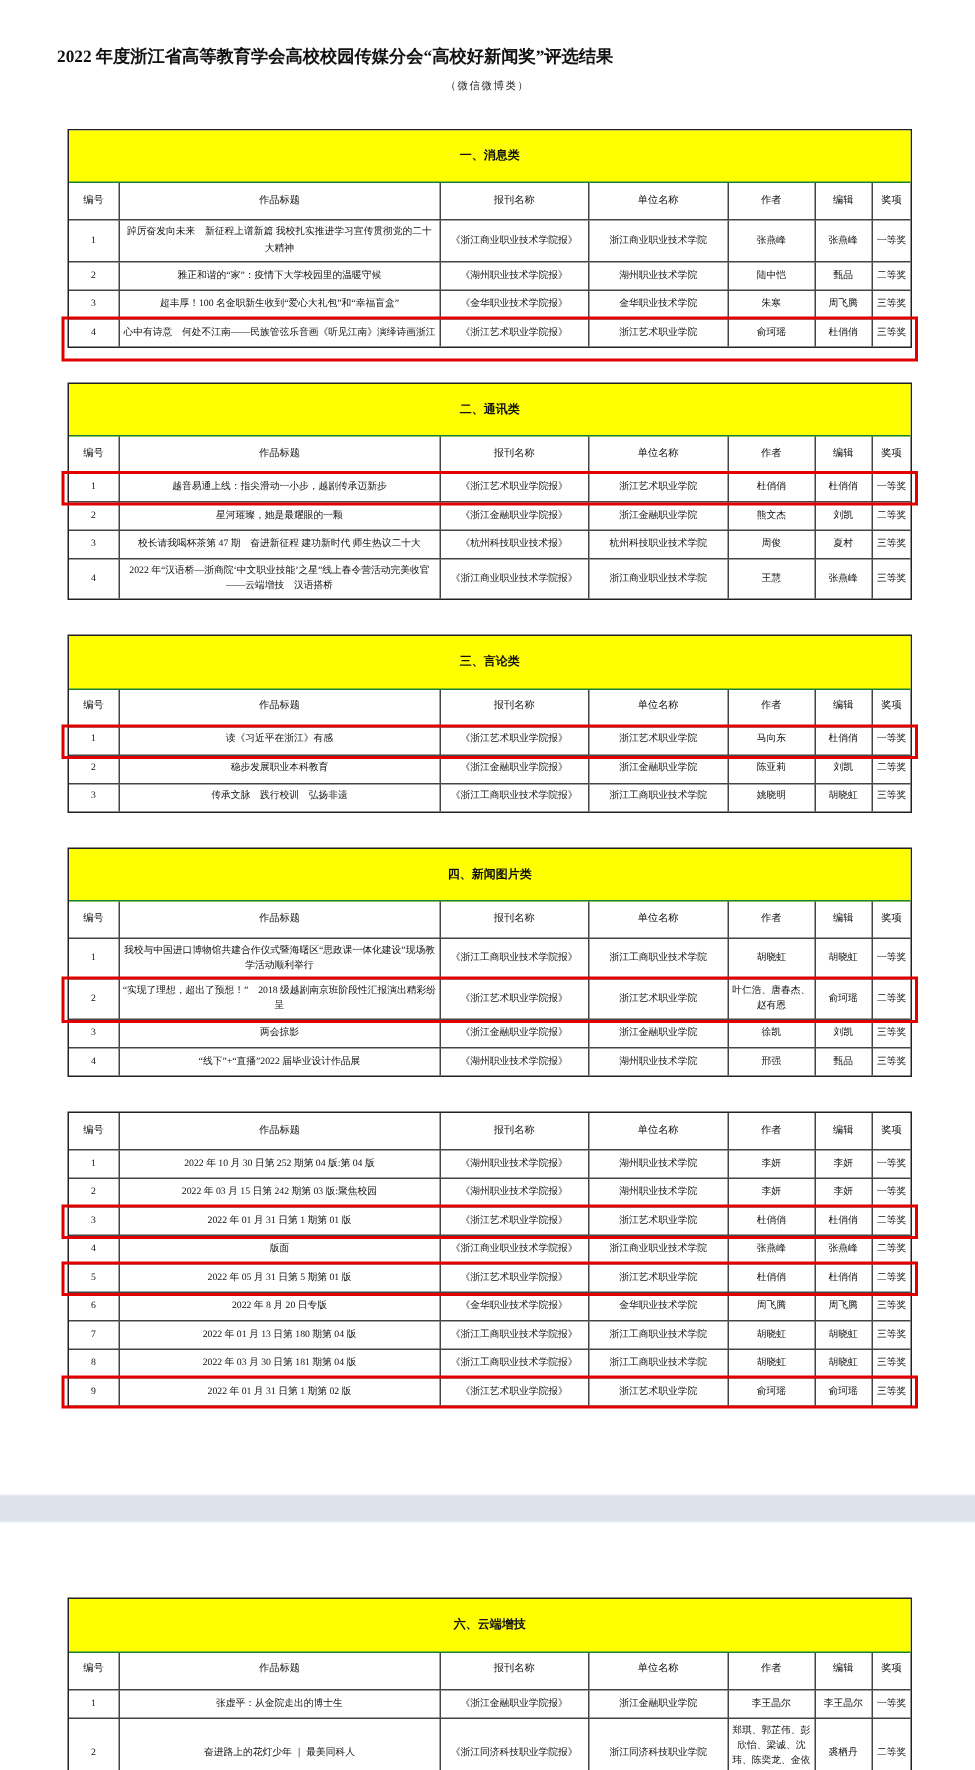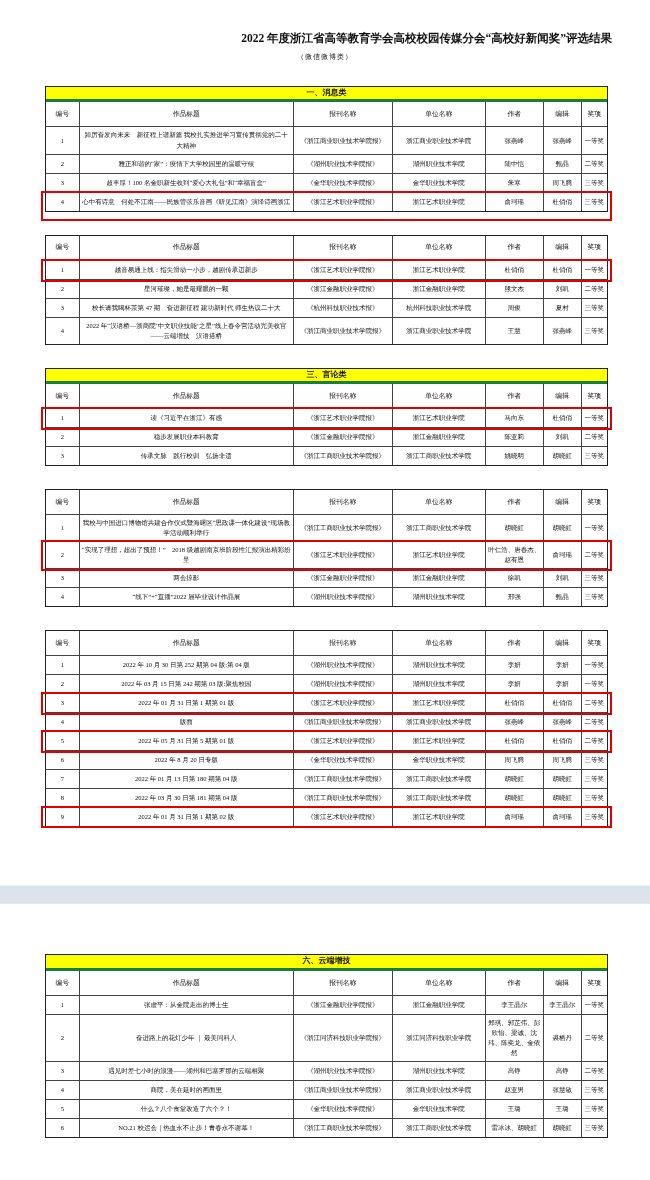--- a/index.html
+++ b/index.html
@@ -5,46 +5,46 @@
   html, body {
     margin: 0;
     padding: 0;
     background: #ffffff;
     width: 650px;
     font-family: "Liberation Serif", "DejaVu Serif", serif;
     color: #111111;
   }
   .page { background: #ffffff; }
   .doc-title {
-    text-align: right;
+    text-align: left;
     font-weight: bold;
     font-size: 11.5px;
     padding: 30px 38px 0 38px;
     line-height: 1.4;
   }
   .doc-subtitle {
     text-align: center;
     font-size: 7px;
     color: #222;
     margin: 6px 0 24px 0;
     letter-spacing: 1px;
   }
   .tables-wrap { padding: 0 42px 0 45px; }
   .tbl {
     border: 1px solid #222;
     margin-bottom: 23px;
     position: relative;
   }
   .cat {
     background: #ffff00;
-    border-bottom: 3px solid #15803d;
+    border-bottom: 1px solid #15803d;
     text-align: center;
     font-weight: bold;
     font-size: 8px;
-    padding: 1px 0;
+    padding: 12px 0;
     line-height: 1.3;
   }
   .trow {
     display: grid;
     grid-template-columns: 6% 38.2% 17.6% 16.6% 10.3% 6.8% 4.5%;
   }
   .tc {
     border-right: 1px solid #444;
     border-bottom: 1px solid #444;
     font-size: 6.5px;
@@ -128,20 +128,21 @@
           <div class="tc">4</div>
           <div class="tc">心中有诗意　何处不江南——民族管弦乐音画《听见江南》演绎诗画浙江</div>
           <div class="tc">《浙江艺术职业学院报》</div>
           <div class="tc">浙江艺术职业学院</div>
           <div class="tc">俞珂瑶</div>
           <div class="tc">杜俏俏</div>
           <div class="tc">三等奖</div>
         </div>
       </div>
       <div class="tbl">
+        <div class="cat">二、通讯类</div>
         <div class="trow thead">
           <div class="tc">编号</div>
           <div class="tc">作品标题</div>
           <div class="tc">报刊名称</div>
           <div class="tc">单位名称</div>
           <div class="tc">作者</div>
           <div class="tc">编辑</div>
           <div class="tc">奖项</div>
         </div>
         <div class="trow hl">
@@ -214,20 +215,21 @@
           <div class="tc">3</div>
           <div class="tc">传承文脉　践行校训　弘扬非遗</div>
           <div class="tc">《浙江工商职业技术学院报》</div>
           <div class="tc">浙江工商职业技术学院</div>
           <div class="tc">姚晓明</div>
           <div class="tc">胡晓虹</div>
           <div class="tc">三等奖</div>
         </div>
       </div>
       <div class="tbl">
+        <div class="cat">四、新闻图片类</div>
         <div class="trow thead">
           <div class="tc">编号</div>
           <div class="tc">作品标题</div>
           <div class="tc">报刊名称</div>
           <div class="tc">单位名称</div>
           <div class="tc">作者</div>
           <div class="tc">编辑</div>
           <div class="tc">奖项</div>
         </div>
         <div class="trow">

